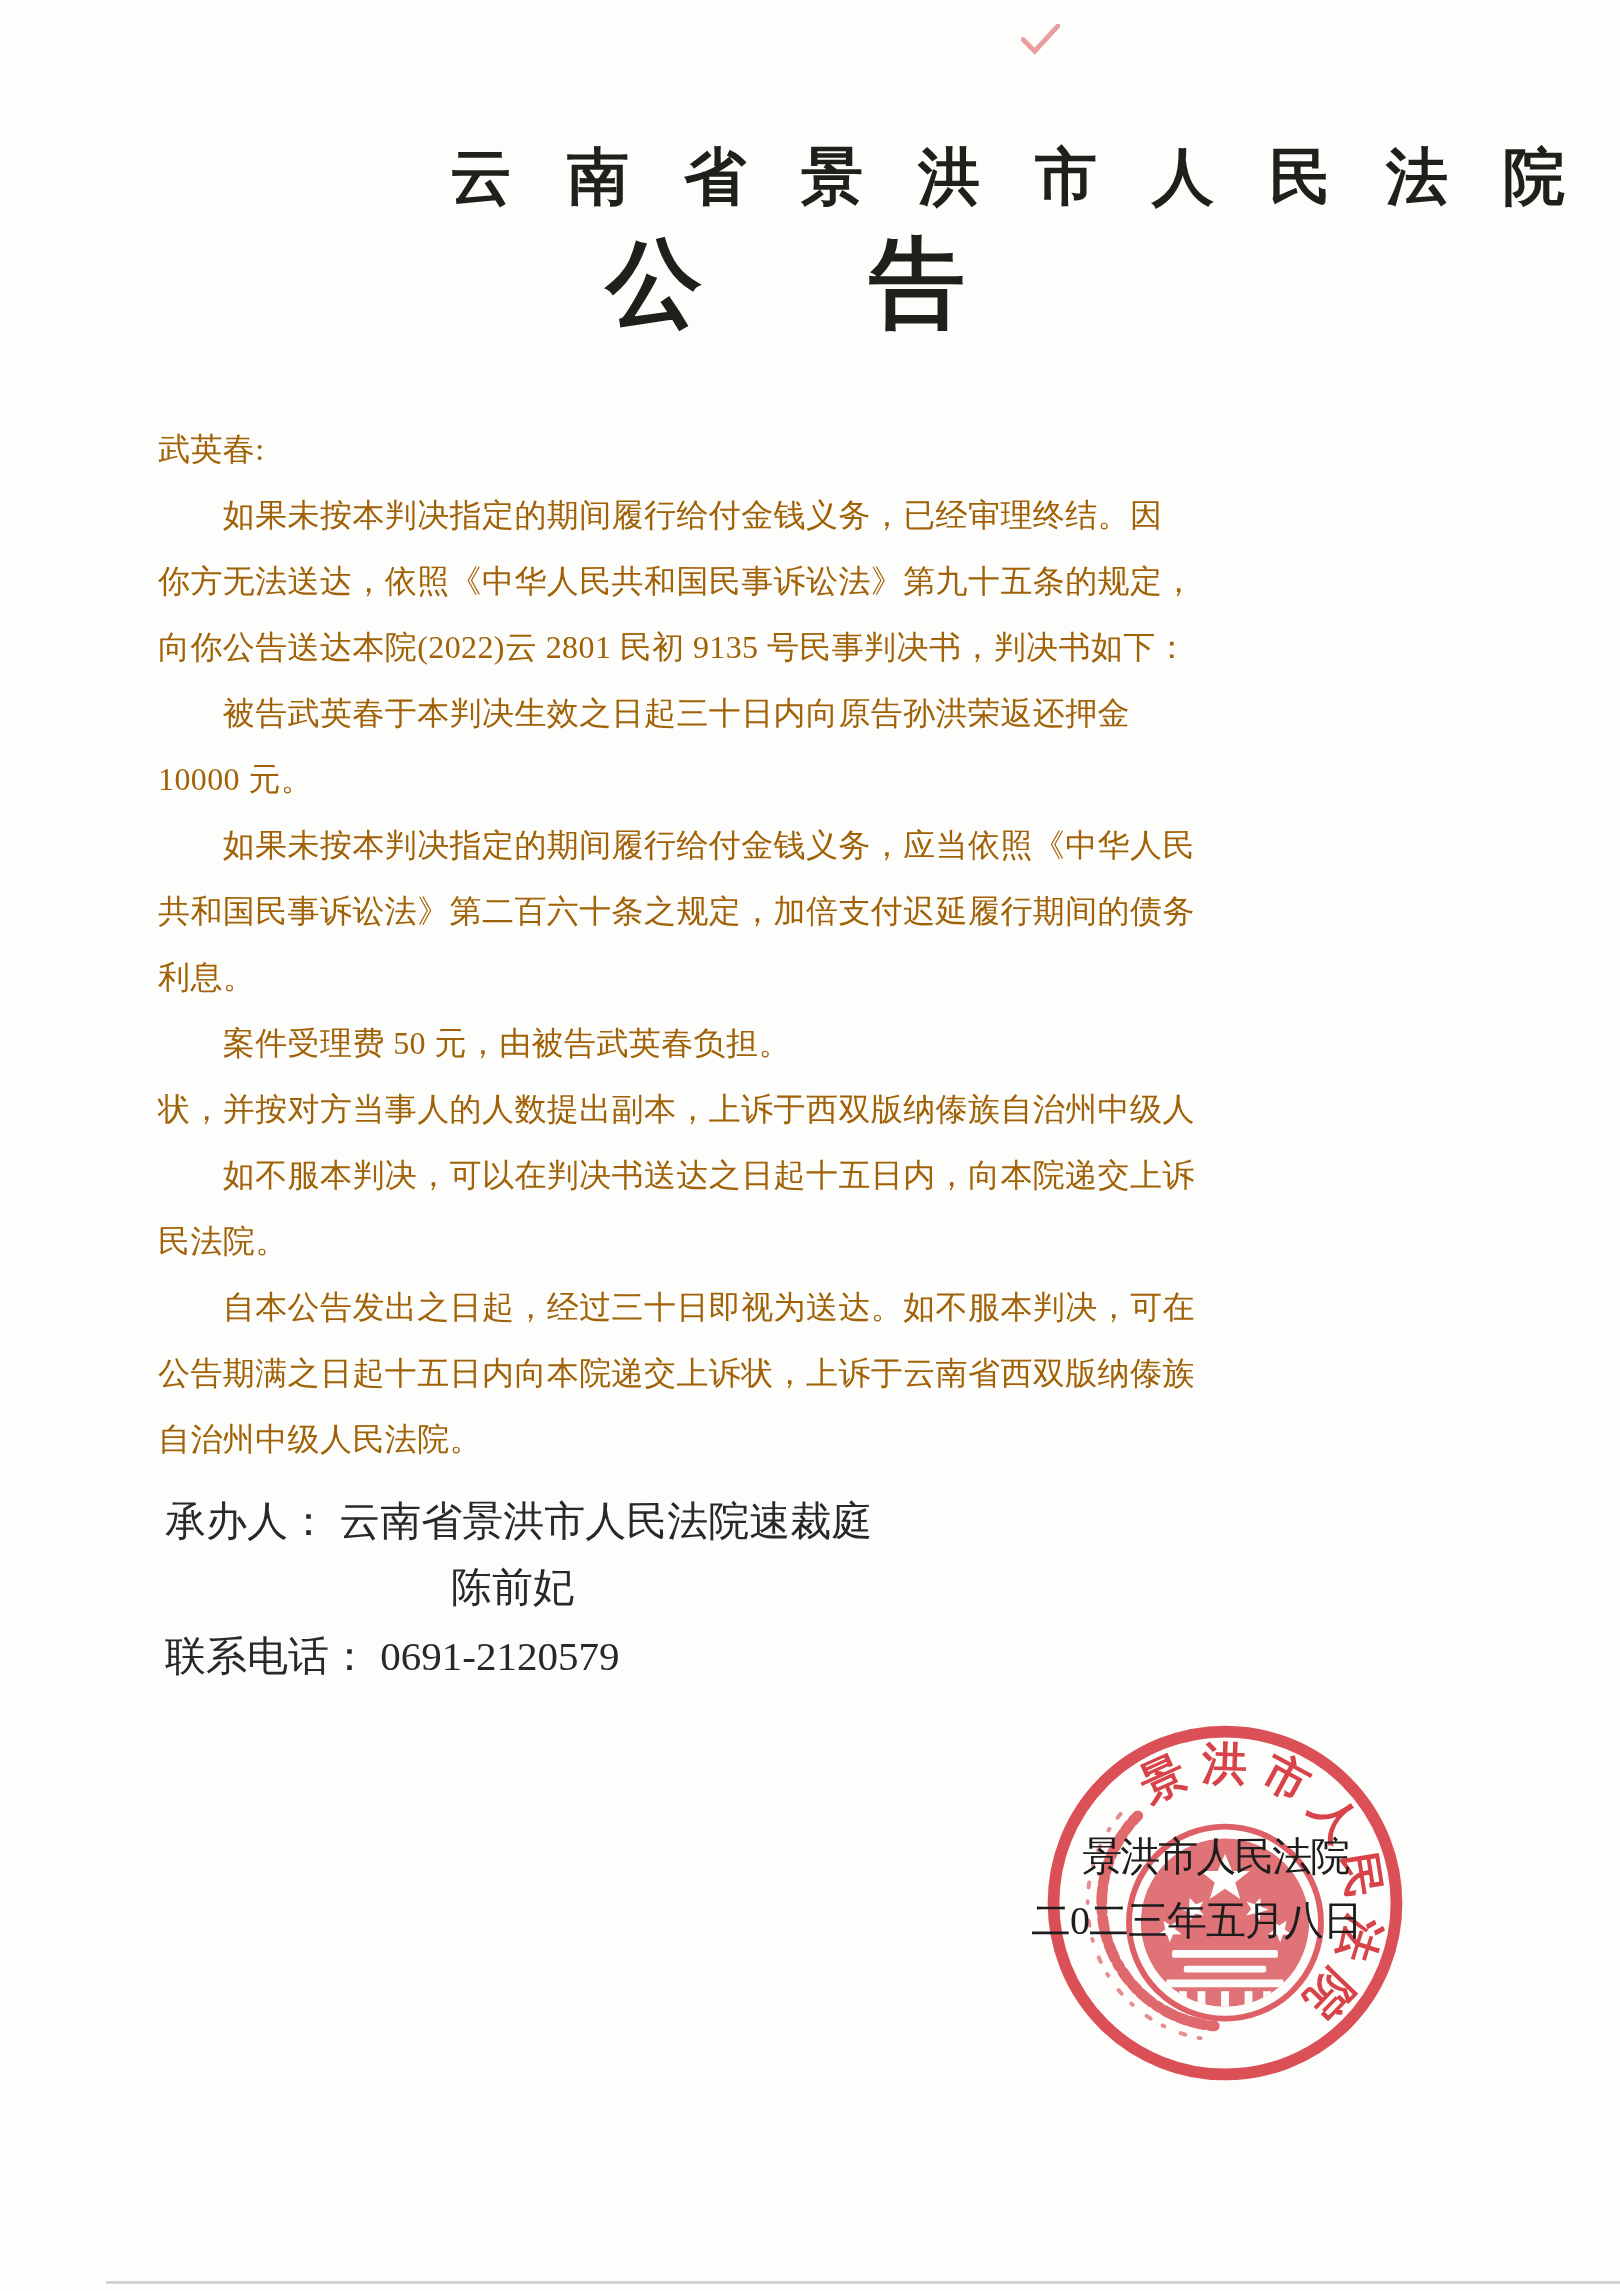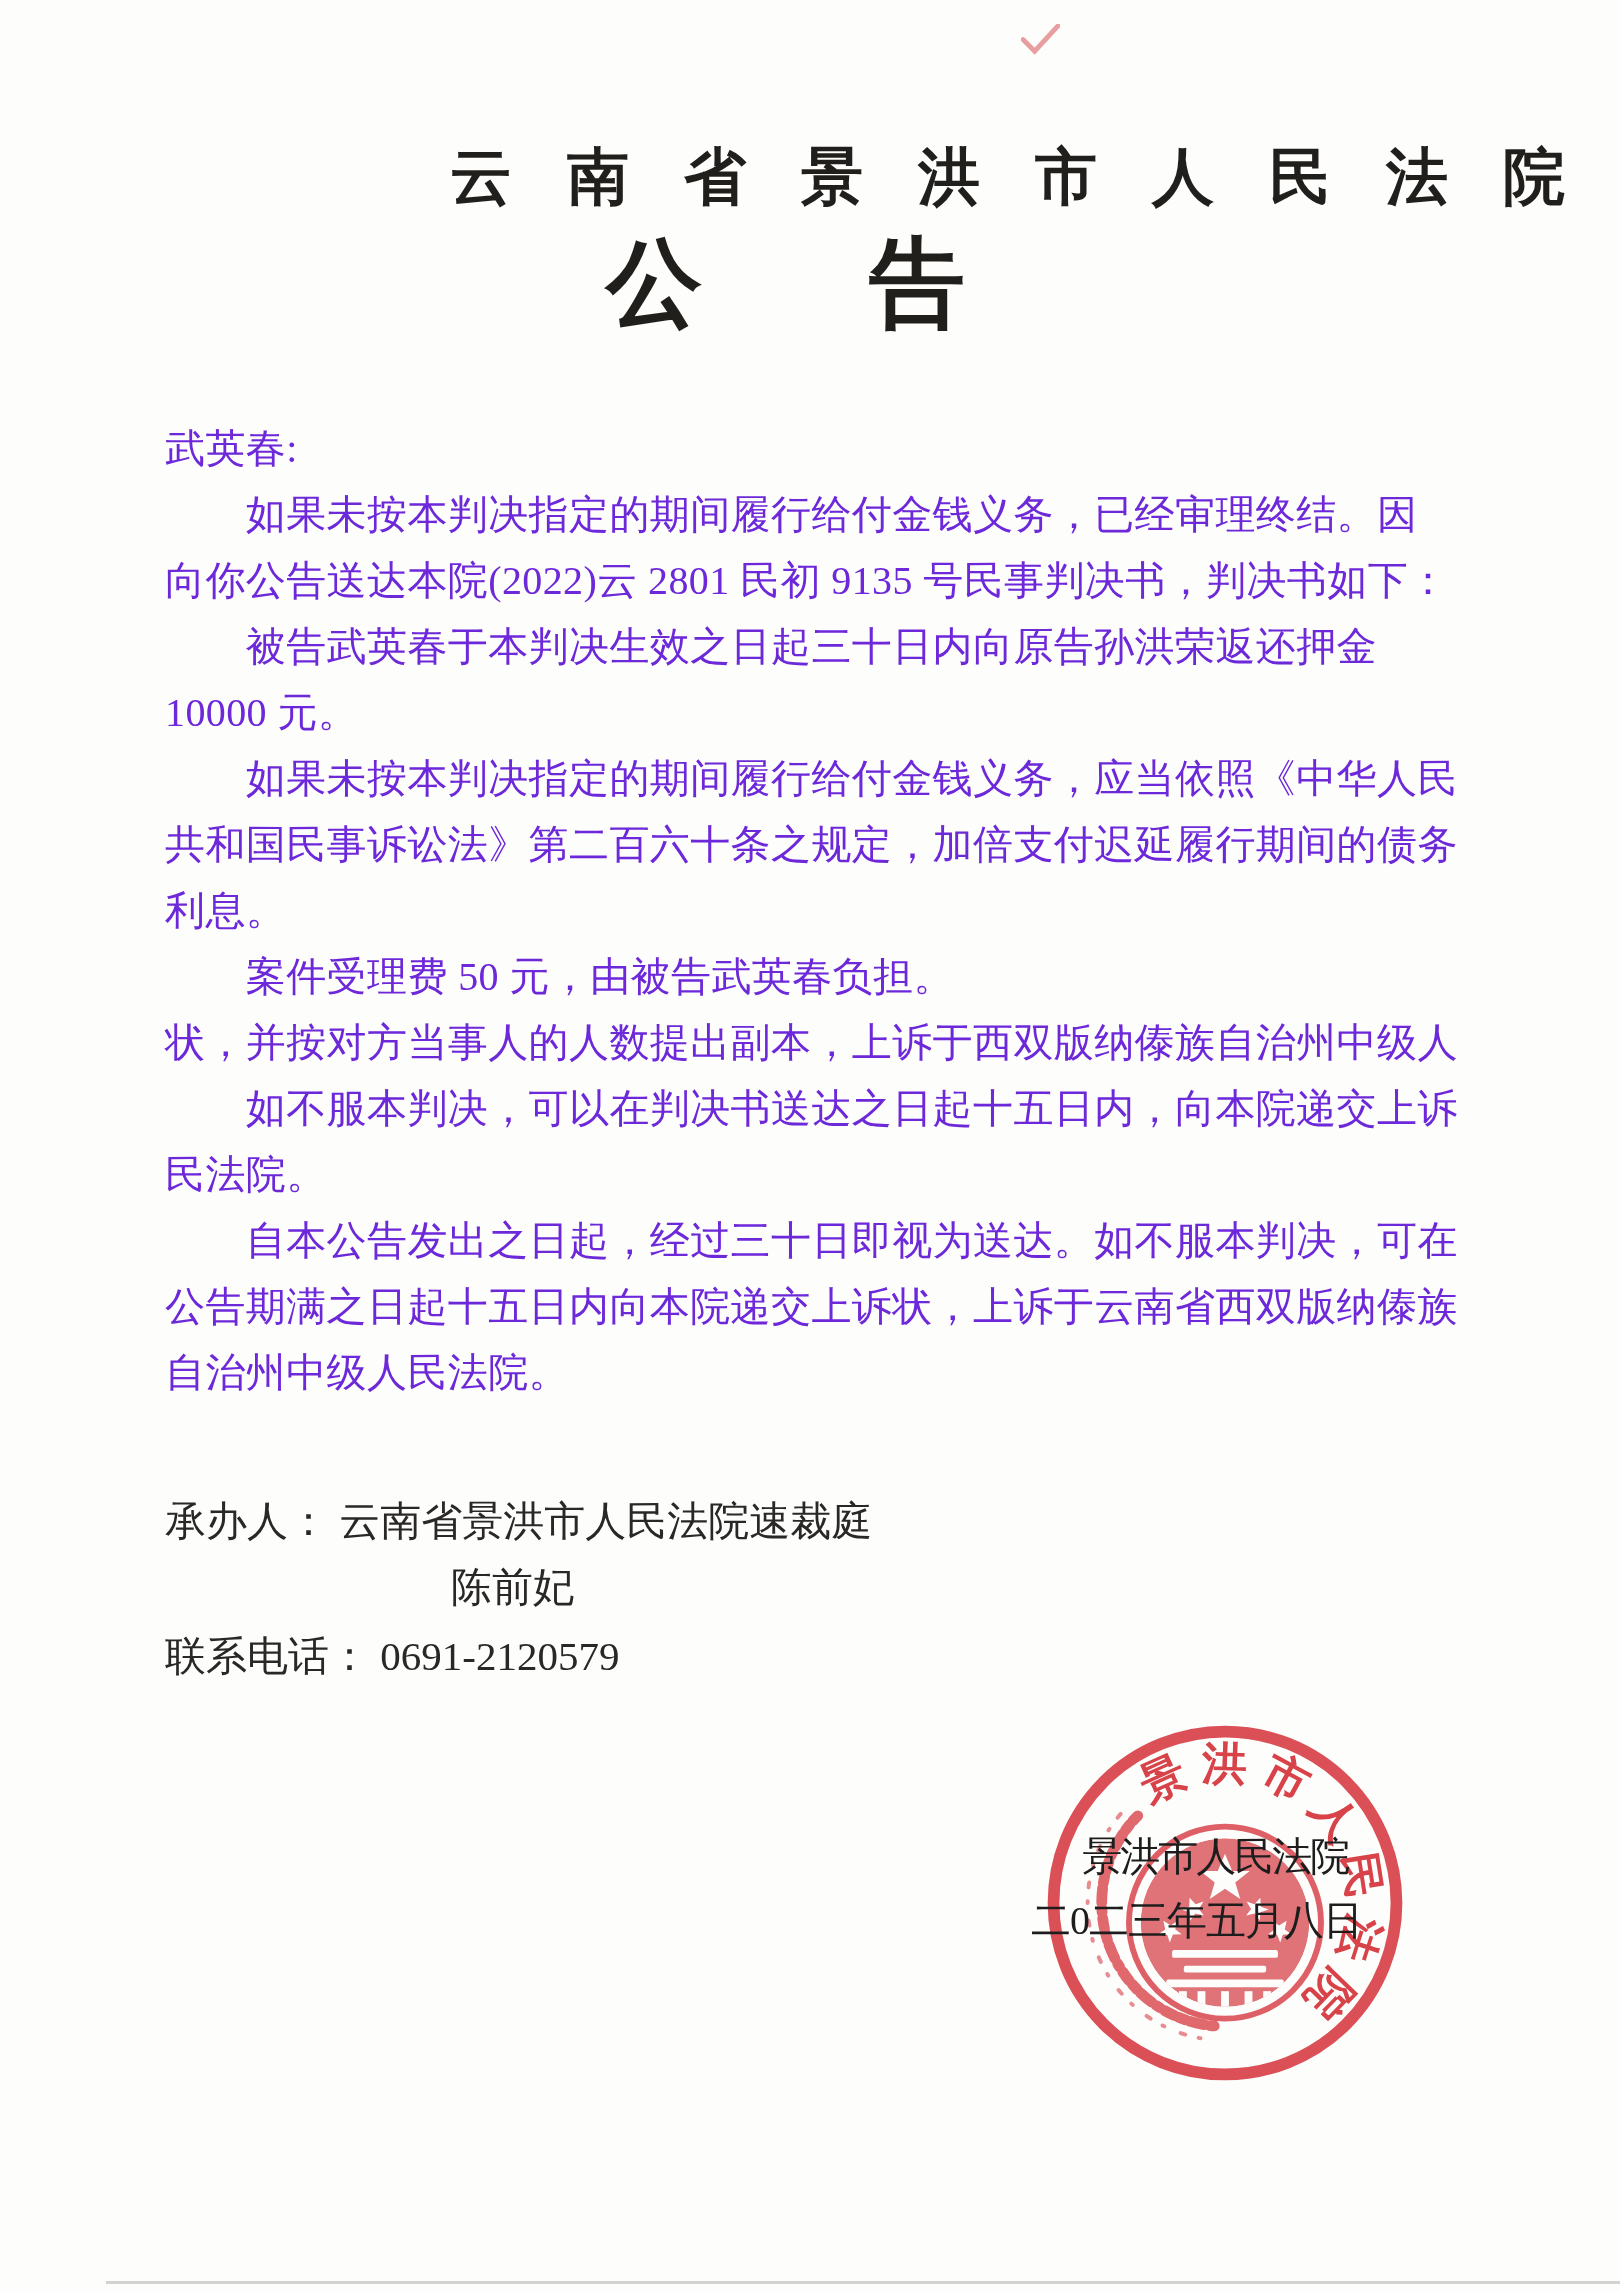--- a/index.html
+++ b/index.html
@@ -35,26 +35,26 @@
     font-size: 96px;
     font-weight: 600;
     letter-spacing: 167px;
     padding-left: 118px;
     box-sizing: border-box;
     color: #211f1c;
     white-space: nowrap;
   }
   .body-text {
     position: absolute;
-    top: 416px; left: 165px;
+    top: 416px; left: 158px;
     width: 1309px;
-    font-size: 40px;
+    font-size: 32px;
     line-height: 66px;
     letter-spacing: 0.4px;
-    color: #6d28d9;
+    color: #a16207;
   }
   .body-text p { margin: 0; white-space: pre-wrap; }
   .footer-organizer {
     position: absolute; top: 1494px; left: 165px;
     font-size: 41px; color: #2a2826; margin: 0;
   }
   .footer-judge {
     position: absolute; top: 1560px; left: 451px;
     font-size: 41px; color: #2a2826; margin: 0;
   }
@@ -99,20 +99,21 @@
       <path d="M2 16 L14 28 L38 2" stroke="#e27d80" stroke-width="5" fill="none" stroke-linecap="round"></path>
     </svg>
   </div>
 
   <h1 class="court-name">云南省景洪市人民法院</h1>
   <h2 class="doc-type">公告</h2>
 
   <div class="body-text">
     <p>武英春:</p>
     <p>　　如果未按本判决指定的期间履行给付金钱义务，已经审理终结。因</p>
+    <p>你方无法送达，依照《中华人民共和国民事诉讼法》第九十五条的规定，</p>
     <p>向你公告送达本院(2022)云 2801 民初 9135 号民事判决书，判决书如下：</p>
     <p>　　被告武英春于本判决生效之日起三十日内向原告孙洪荣返还押金</p>
     <p>10000 元。</p>
     <p>　　如果未按本判决指定的期间履行给付金钱义务，应当依照《中华人民</p>
     <p>共和国民事诉讼法》第二百六十条之规定，加倍支付迟延履行期间的债务</p>
     <p>利息。</p>
     <p>　　案件受理费 50 元，由被告武英春负担。</p>
     <p>状，并按对方当事人的人数提出副本，上诉于西双版纳傣族自治州中级人</p>
     <p>　　如不服本判决，可以在判决书送达之日起十五日内，向本院递交上诉</p>
     <p>民法院。</p>

